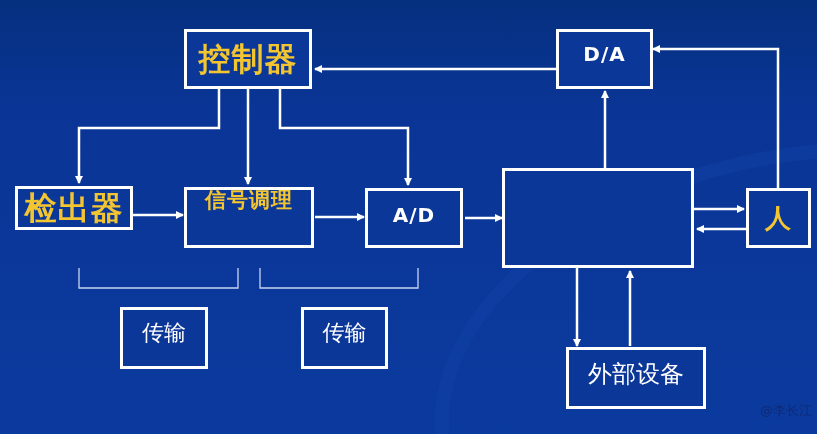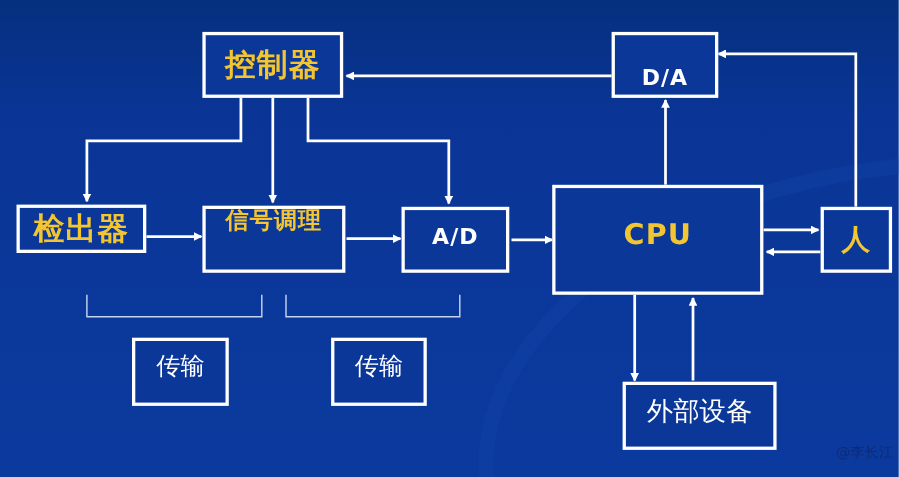--- a/index.html
+++ b/index.html
@@ -2,21 +2,21 @@
 <html><head>
 <meta charset="utf-8">
 <style>
   html, body { margin:0; padding:0; }
   body { width:817px; height:434px; overflow:hidden; position:relative;
     background: linear-gradient(180deg, #05307f 0%, #0a3596 25%, #0b3a9e 100%);
     font-family: "DejaVu Sans", sans-serif; }
   .swoosh { position:absolute; border-radius:50%; border:14px solid rgba(20,70,170,0.35); pointer-events:none; }
   .box { position:absolute; border:3px solid #ffffff; box-sizing:border-box; background:#0b3798;
     display:flex; align-items:center; justify-content:center; flex-direction:column; }
-  .lbl { font-weight:bold; font-size:28px; line-height:1; letter-spacing:1px; }
+  .lbl { font-weight:bold; font-size:32px; line-height:1; letter-spacing:1px; }
   .yellow { color:#f3c531; }
   .white { color:#ffffff; }
   svg.wires { position:absolute; left:0; top:0; }
   .wm { position:absolute; left:760px; top:402px; color:rgba(20,30,80,0.55); font-size:13px; font-family:"DejaVu Sans", sans-serif; }
 </style>
 </head>
 <body>
 
 <div class="swoosh" style="left:430px;top:150px;width:700px;height:420px;transform:rotate(-12deg);"></div>
 
@@ -69,26 +69,25 @@
 </div>
 
 <div class="box" style="left:184px;top:187px;width:130px;height:61px;justify-content:flex-start;padding-top:0;">
   <span class="lbl yellow" style="font-size:21px;">信号调理</span>
 </div>
 
 <div class="box" style="left:365px;top:188px;width:98px;height:60px;justify-content:flex-start;padding-top:14px;">
   <span class="lbl white" style="font-size:20px;text-align:right;">A/D</span>
 </div>
 
-<div class="box" style="left:556px;top:29px;width:97px;height:60px;justify-content:flex-start;padding-top:28px;">
+<div class="box" style="left:556px;top:29px;width:97px;height:60px;justify-content:flex-start;padding-top:12px;">
   <span class="lbl white" style="font-size:20px;">D/A</span>
 </div>
 
 <div class="box" style="left:502px;top:168px;width:192px;height:100px;">
-  <span class="lbl yellow" style="font-size:26px;margin-bottom:8px;">CPU</span>
 </div>
 
 <div class="box" style="left:746px;top:188px;width:65px;height:60px;">
   <span class="lbl yellow" style="font-size:26px;">人</span>
 </div>
 
 <div class="box" style="left:534px;top:347px;width:140px;height:62px;justify-content:flex-start;padding-top:8px;margin-left:32px;">
   <span class="white" style="font-size:24px;">外部设备</span>
 </div>
 

